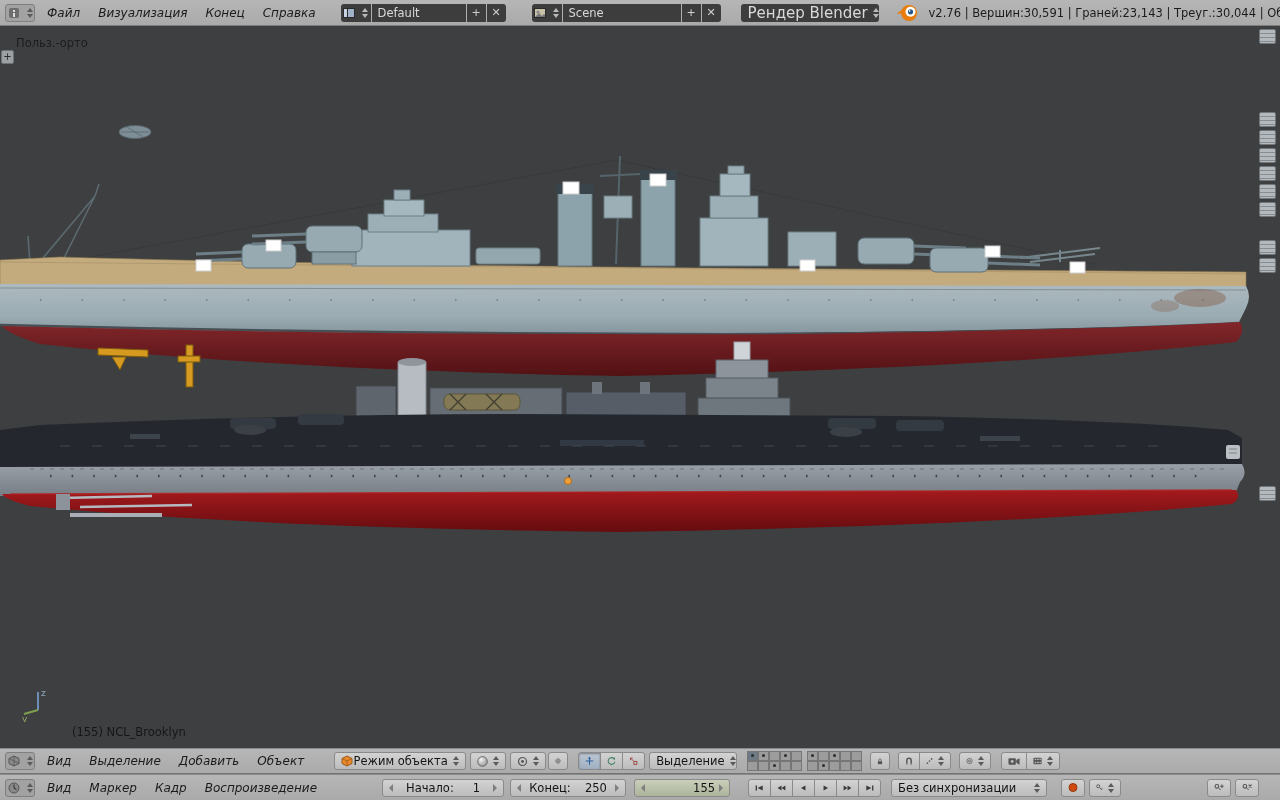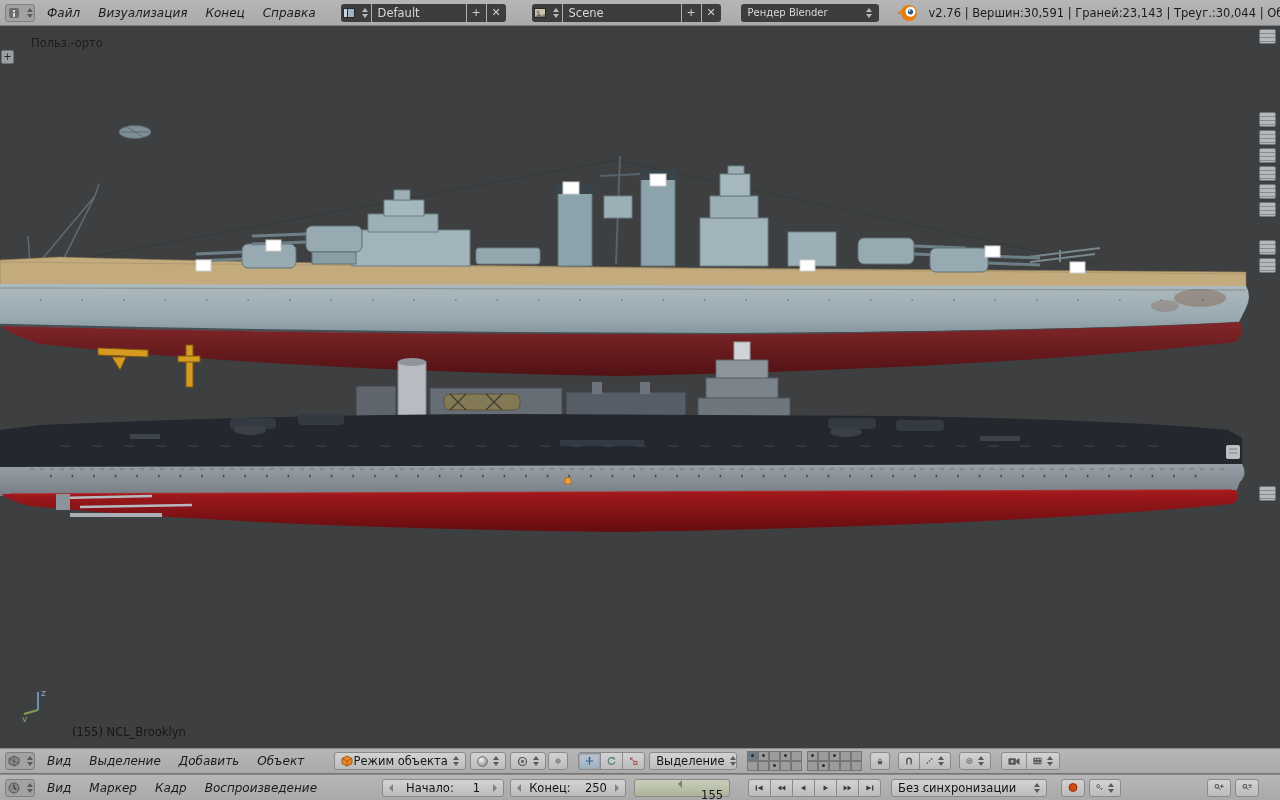--- a/index.html
+++ b/index.html
@@ -28,49 +28,49 @@
   
   .idgroup{display:flex;height:18px;flex:none;}
   .idgroup>*{background:#3d3d3d;display:flex;align-items:center;justify-content:center;color:#d9d9d9;font-size:11.5px;}
   .idgroup>*+*{margin-left:1px;}
   .idgroup>:first-child{border-radius:3px 0 0 3px;}
   .idgroup>:last-child{border-radius:0 3px 3px 0;}
   .idicon{width:30px;gap:2px;}
   .idtext{justify-content:flex-start;padding:0 6px;}
   .idbtn{width:19px;font-size:11px;color:#cfcfcf;}
   .darksel{background:#3d3d3d;height:18px;border-radius:3px;display:flex;align-items:center;
-           color:#d9d9d9;font-size:10px;padding:0 7px;flex:none;}
+           color:#d9d9d9;font-size:15px;padding:0 7px;flex:none;}
 
   
   .pill{background:linear-gradient(#d3d3d3,#bcbcbc);height:18px;border:1px solid #8a8a8a;border-radius:3px;
         display:flex;align-items:center;font-size:11.5px;color:#141414;padding:0 6px;flex:none;}
   .pill.active{background:linear-gradient(#bdc6d2,#9fb0c2);box-shadow:inset 0 1px 2px rgba(0,0,0,.35);}
   .grp{display:flex;flex:none;}
   .grp .pill{border-radius:0;margin-left:-1px;}
   .grp .pill:first-child{border-radius:3px 0 0 3px;margin-left:0;}
   .grp .pill:last-child{border-radius:0 3px 3px 0;}
   .numfield{justify-content:space-between;}
   .numfield .val{margin-left:10px;}
   .arrL,.arrR{width:0;height:0;border-top:4px solid transparent;border-bottom:4px solid transparent;flex:none;}
   .arrL{border-right:4px solid #7e7e7e;margin-right:4px;}
   .arrR{border-left:4px solid #7e7e7e;margin-left:4px;}
-  .framefield{background:linear-gradient(#c9cfba,#adb49b);flex-direction:column;}
+  .framefield{background:linear-gradient(#c9cfba,#adb49b);}
 
   
   .layers{display:grid;grid-template-columns:repeat(5,11px);grid-auto-rows:10px;flex:none;}
   .lcell{border:1px solid #767676;background:#9c9c9c;position:relative;}
   .lcell.dot::after{content:"";position:absolute;left:3px;top:2px;width:3px;height:3px;border-radius:50%;background:#2c2c2c;}
   .lcell.active{background:#6f7a87;}
 
   .stats{margin-left:10px;font-size:11.5px;color:#1c1c1c;}
 
   
   #viewport{position:absolute;left:0;top:26px;width:1280px;height:722px;background:#3e3f40;overflow:hidden;}
   #scene-svg{position:absolute;left:0;top:0;}
-  .view-label{position:absolute;left:31px;top:10px;font-size:11.5px;color:#1d1d1d;text-align:right;}
+  .view-label{position:absolute;left:16px;top:10px;font-size:11.5px;color:#1d1d1d;text-align:right;}
   .object-label{position:absolute;left:72px;top:699px;font-size:11.5px;color:#161616;}
   .expand-tab{position:absolute;left:1px;top:24px;width:13px;height:14px;background:#9aa0a4;border:1px solid #6d7377;
               border-radius:2px;color:#2a2a2a;font-size:10px;line-height:11px;text-align:center;}
   .axis-gizmo{position:absolute;left:20px;top:660px;}
   .rstrip{position:absolute;left:1257px;top:0;width:22px;height:722px;}
   .ric{position:absolute;left:2px;width:17px;height:15px;background:#b4b9bd;border:1px solid #70767a;border-radius:2px;
        background-image:repeating-linear-gradient(#b4b9bd 0 3px,#868c91 3px 4px);}
 </style>
 </head>
 <body>

